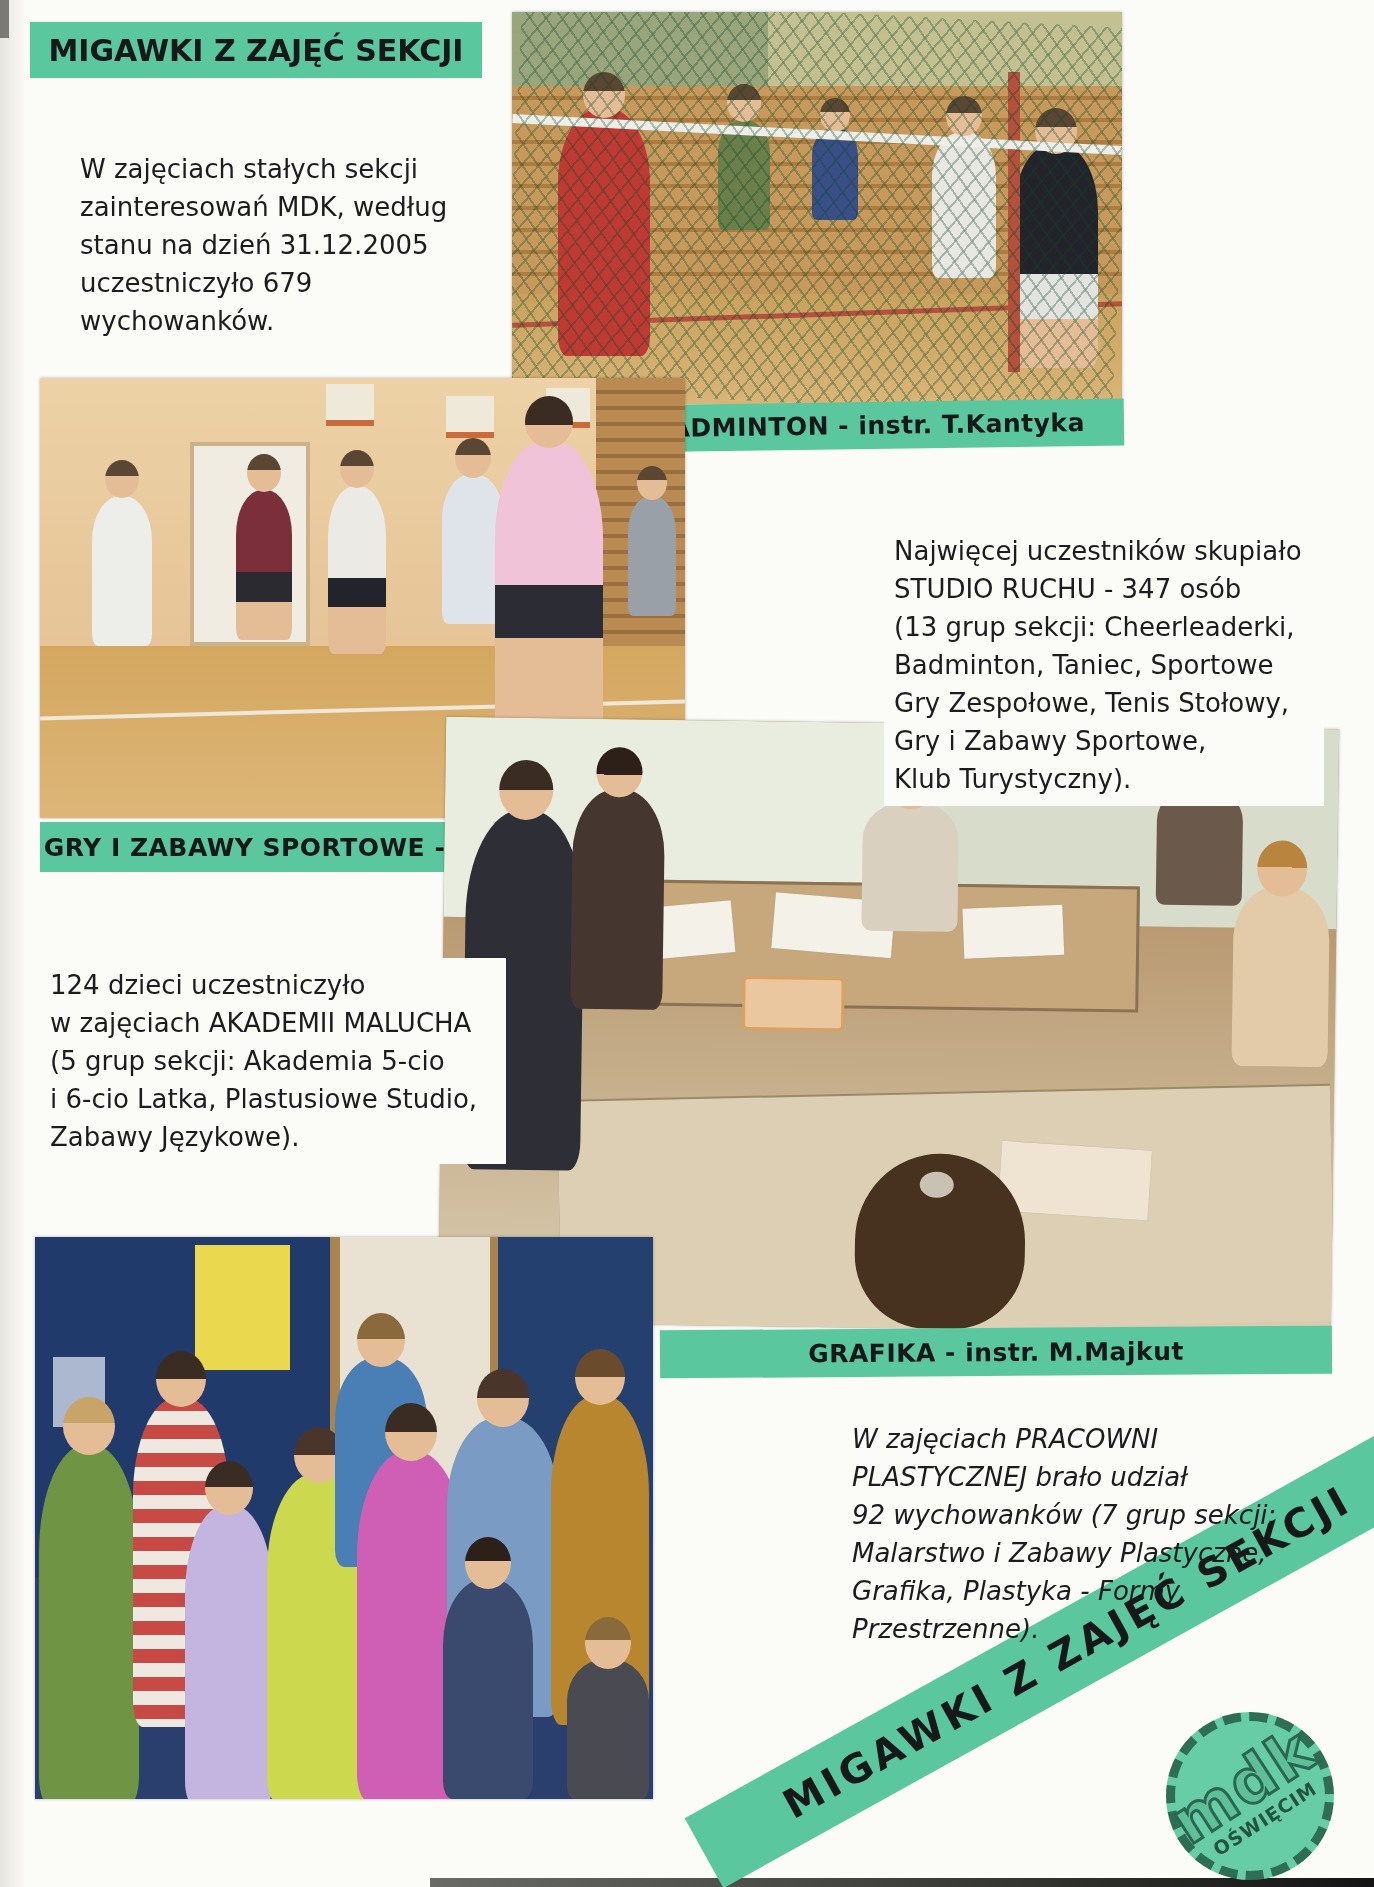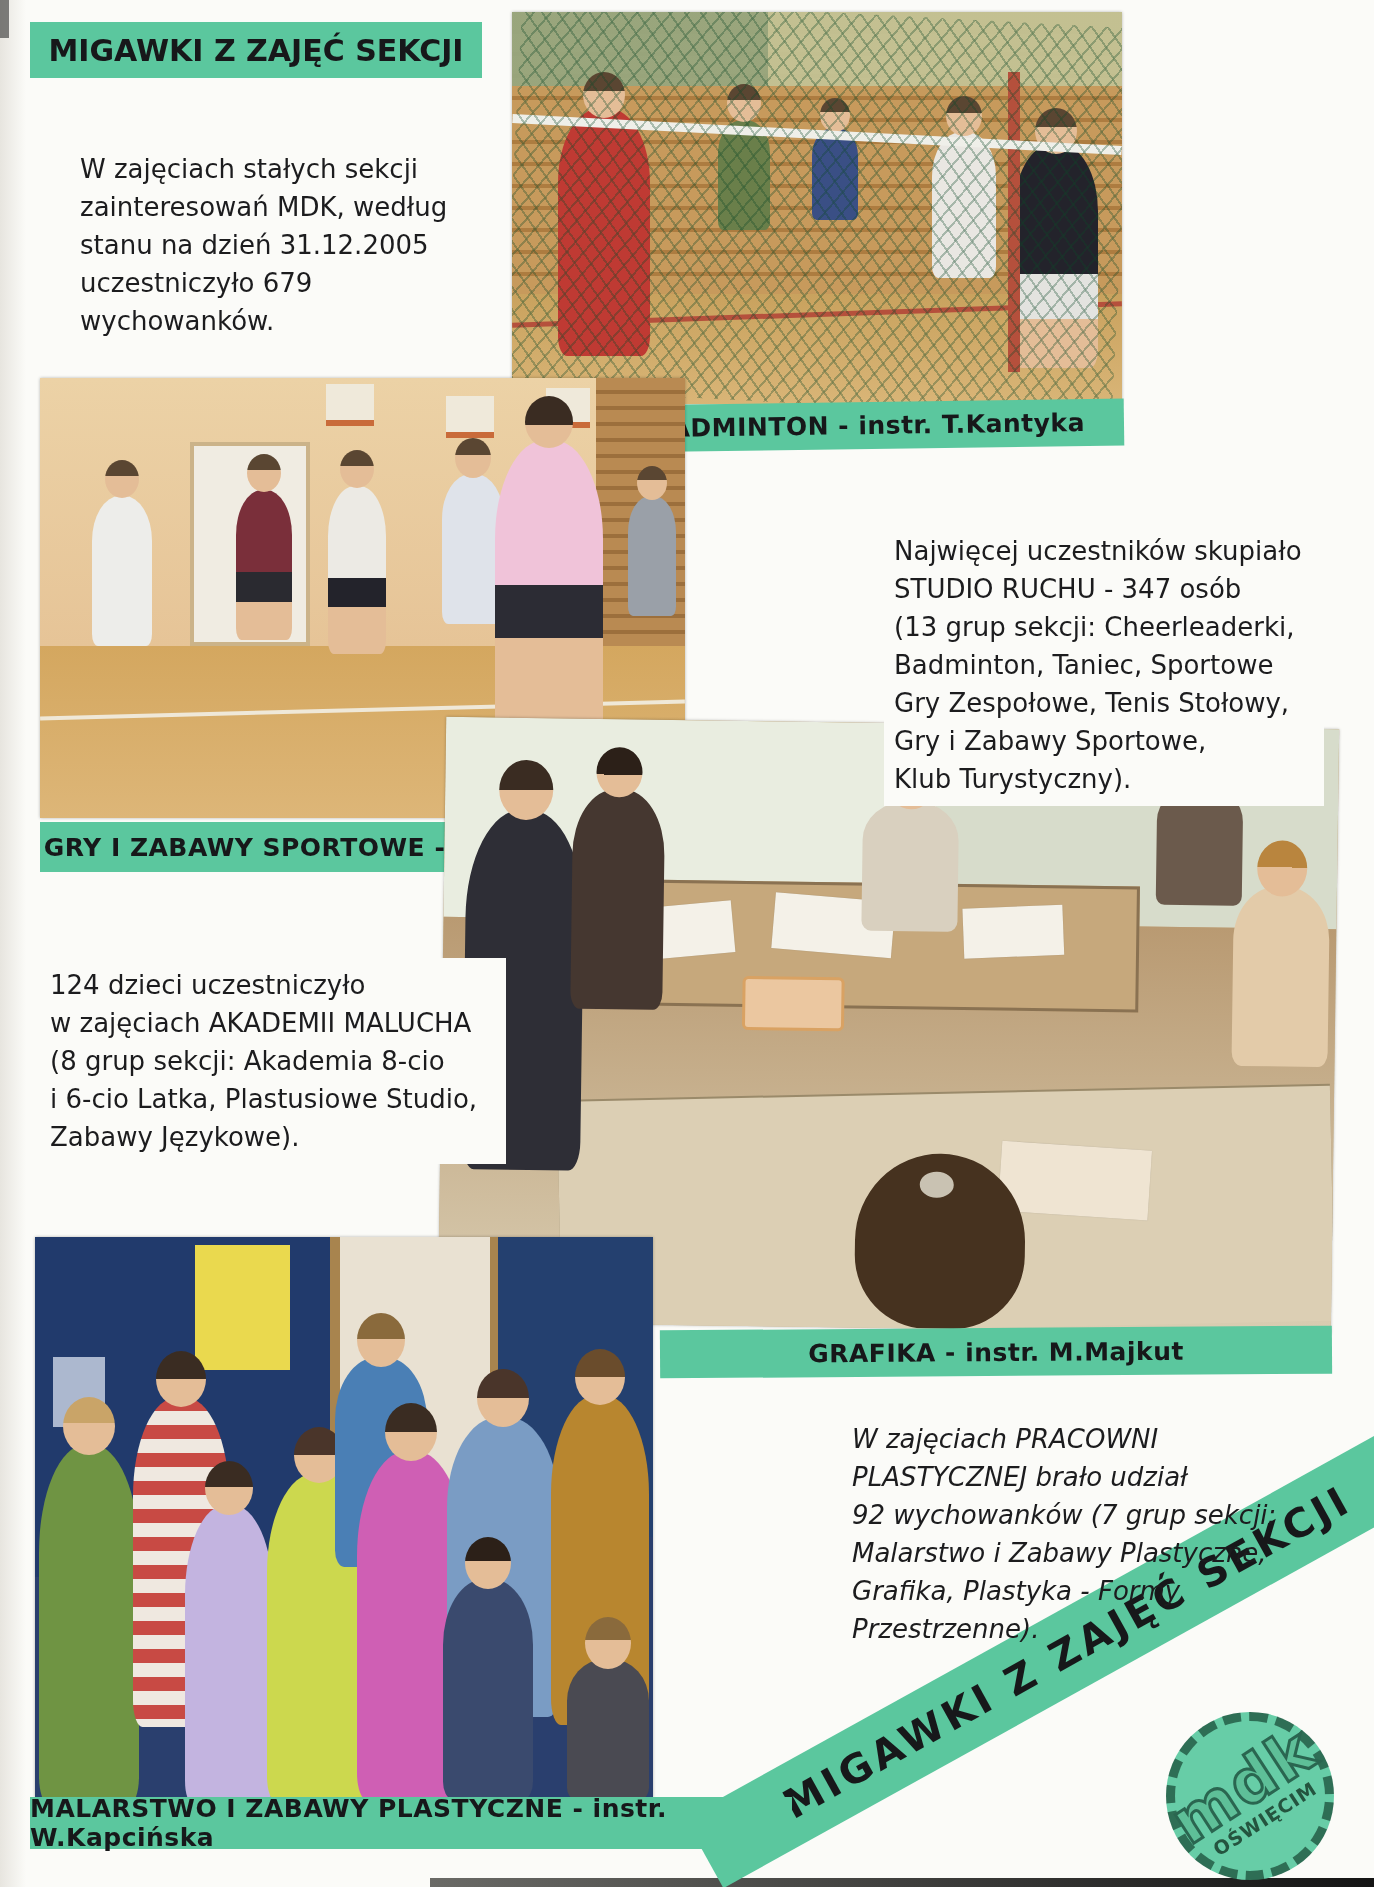--- a/index.html
+++ b/index.html
@@ -164,21 +164,21 @@
     <div class="abs" style="left:416px;top:430px;width:170px;height:175px;border-radius:50% 50% 42% 42%;background:#46321f;"></div>
     <div class="abs" style="left:480px;top:448px;width:34px;height:26px;border-radius:50%;background:#c9c2b2;"></div>
   </div>
 
   <div class="banner abs caption" style="left:660px;top:1328px;width:672px;height:48px;transform:rotate(-0.4deg);z-index:5;">
     <span>GRAFIKA - instr. M.Majkut</span>
   </div>
 
   <div class="text-block abs" style="left:44px;top:958px;width:450px;background:#fbfbf8;padding:8px 6px;z-index:3;">124 dzieci uczestniczyło
 w zajęciach AKADEMII MALUCHA
-(8 grup sekcji: Akademia 8-cio
+(5 grup sekcji: Akademia 5-cio
 i 6-cio Latka, Plastusiowe Studio,
 Zabawy Językowe).</div>
 
   <div class="photo" style="left:35px;top:1237px;width:618px;height:562px;z-index:4;background:#2a3f6e;">
     <div class="abs" style="left:0;top:0;width:295px;height:340px;background:#213a6c;border-right:10px solid #a8844e;"></div>
     <div class="abs" style="left:305px;top:0;width:150px;height:340px;background:#e9e1d2;"></div>
     <div class="abs" style="left:455px;top:0;width:163px;height:300px;background:#24406f;border-left:8px solid #a8844e;"></div>
     <div class="abs" style="left:160px;top:8px;width:95px;height:125px;background:#ead94e;"></div>
     <div class="abs" style="left:18px;top:120px;width:52px;height:70px;background:#cfd8e8;opacity:.8;"></div>
     <div class="person" style="left:4px;top:208px;width:100px;height:360px;background:#6f9443;">
@@ -206,23 +206,20 @@
       <div class="head" style="width:50px;height:56px;top:-46px;background:linear-gradient(180deg,#6a4c2c 0 50%,#e4bd97 50%);"></div>
     </div>
     <div class="person" style="left:408px;top:342px;width:90px;height:220px;background:#3a4a6e;">
       <div class="head" style="width:46px;height:52px;top:-42px;background:linear-gradient(180deg,#2c2018 0 46%,#e4bd97 46%);"></div>
     </div>
     <div class="person" style="left:532px;top:422px;width:82px;height:140px;background:#4a4a52;">
       <div class="head" style="width:46px;height:52px;top:-42px;background:linear-gradient(180deg,#8a6a3c 0 44%,#e4bd97 44%);"></div>
     </div>
   </div>
 
-  <div class="banner abs caption" style="left:30px;top:1797px;width:762px;height:52px;z-index:5;">
-    <span>MALARSTWO I ZABAWY PLASTYCZNE - instr. W.Kapcińska</span>
-  </div>
 
   <div class="text-block abs" style="left:852px;top:1420px;width:460px;z-index:3;font-style:italic;">W zajęciach PRACOWNI
 PLASTYCZNEJ brało udział
 92 wychowanków (7 grup sekcji:
 Malarstwo i Zabawy Plastyczne,
 Grafika, Plastyka - Formy
 Przestrzenne).</div>
 
   <div class="diag-banner" style="z-index:2;">
     <span>MIGAWKI Z ZAJĘĆ SEKCJI</span>

